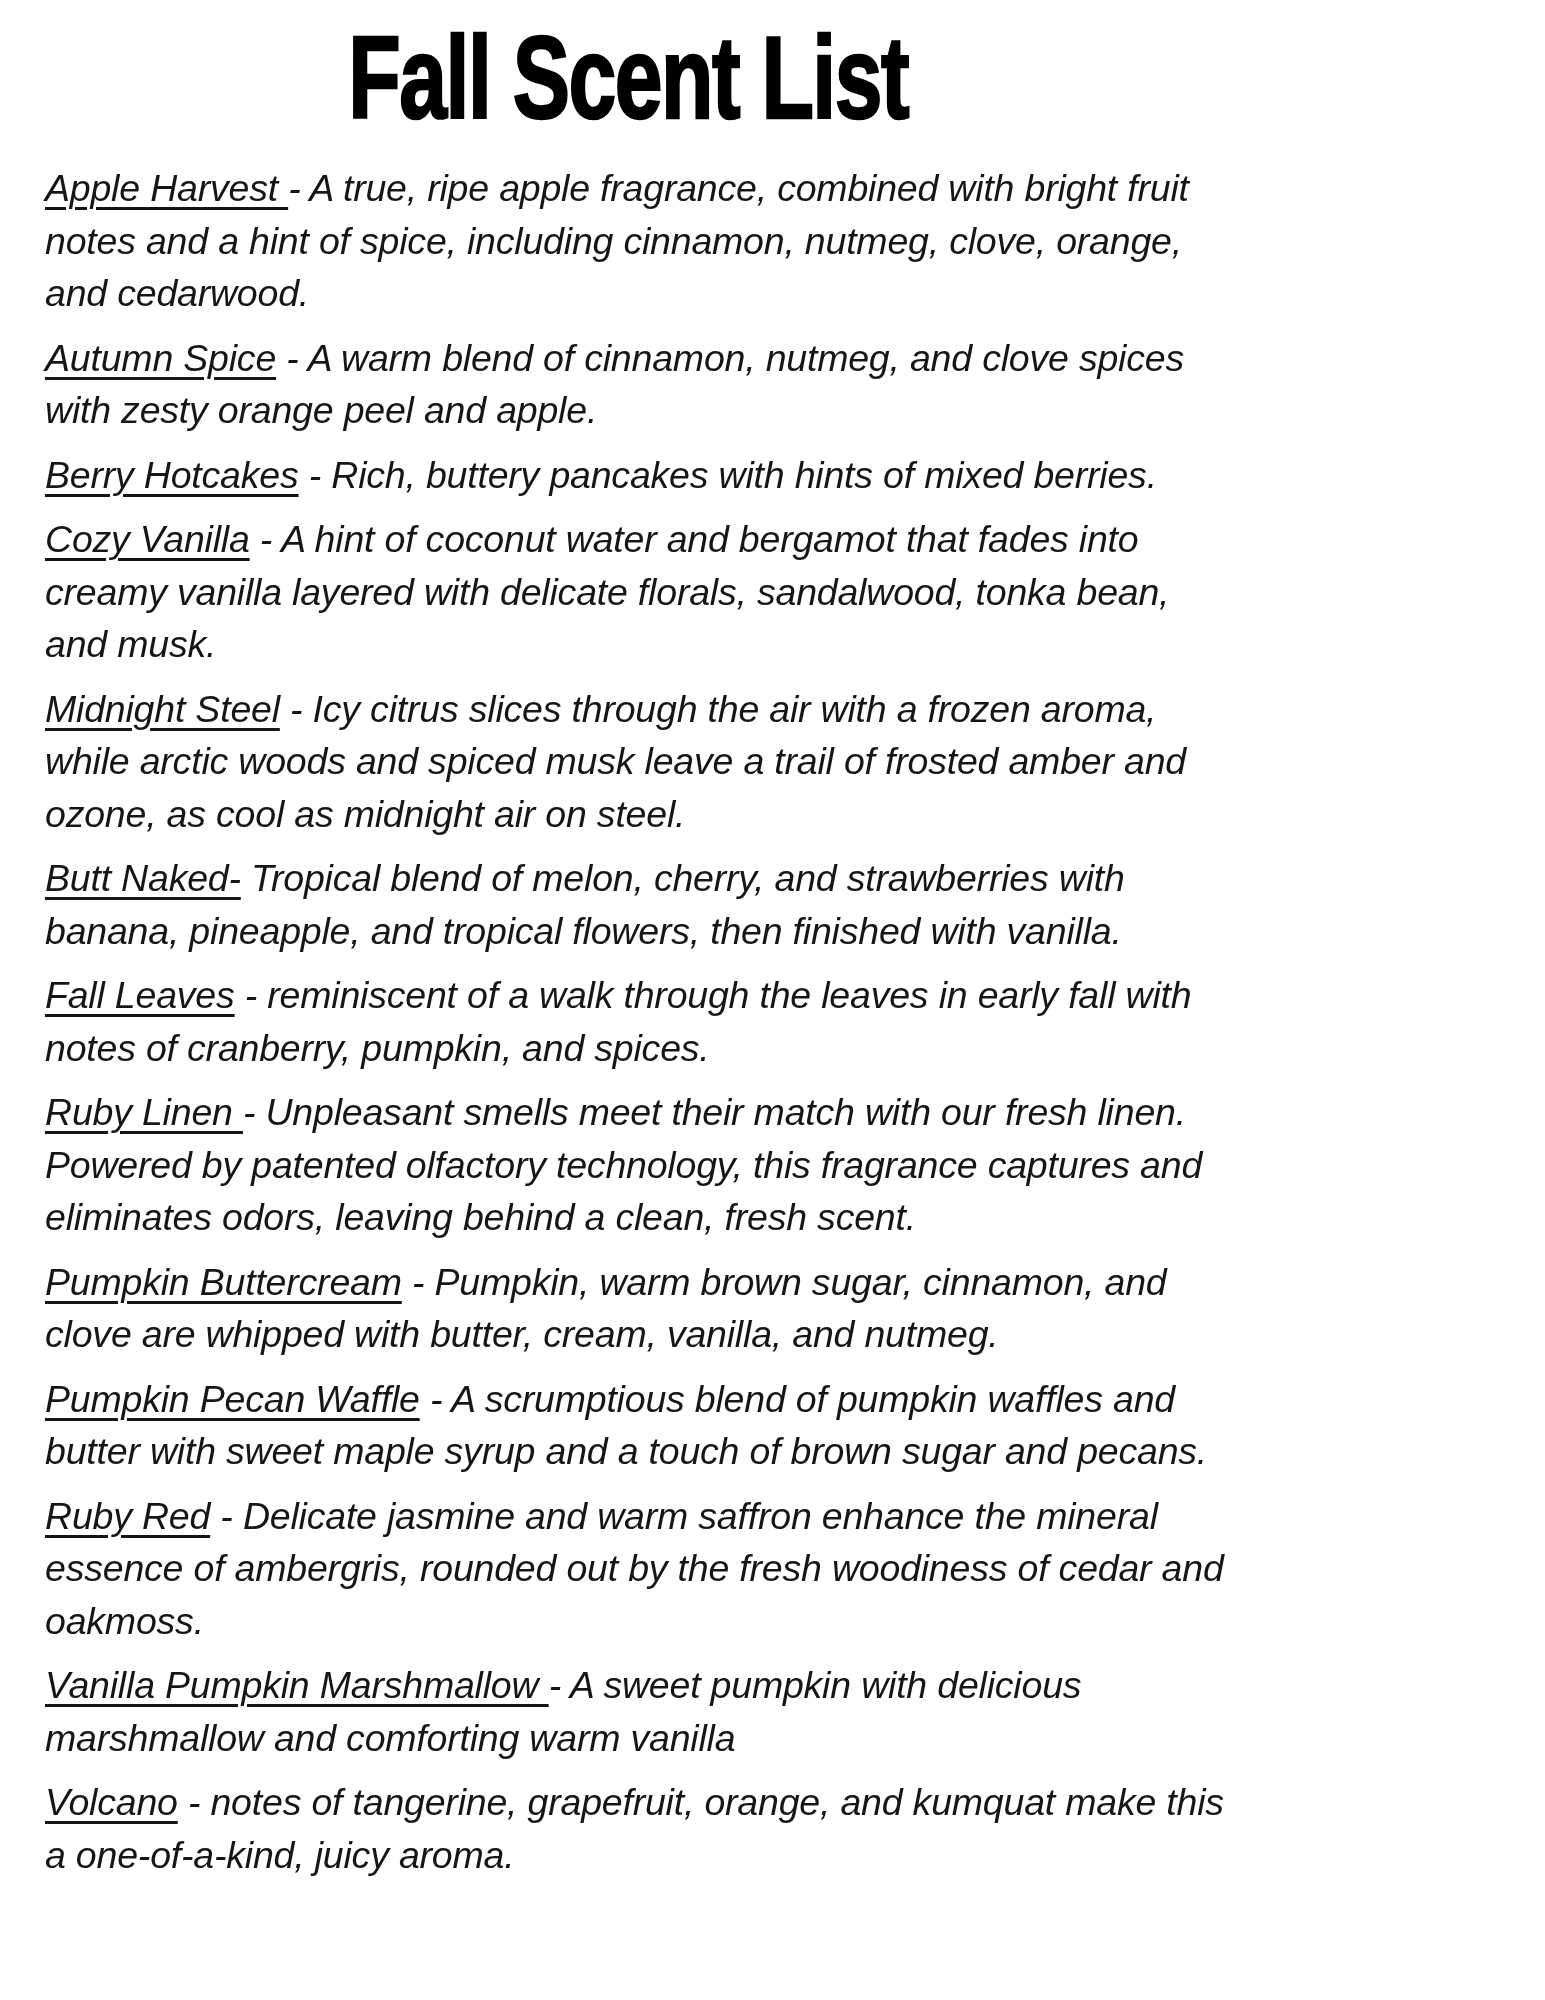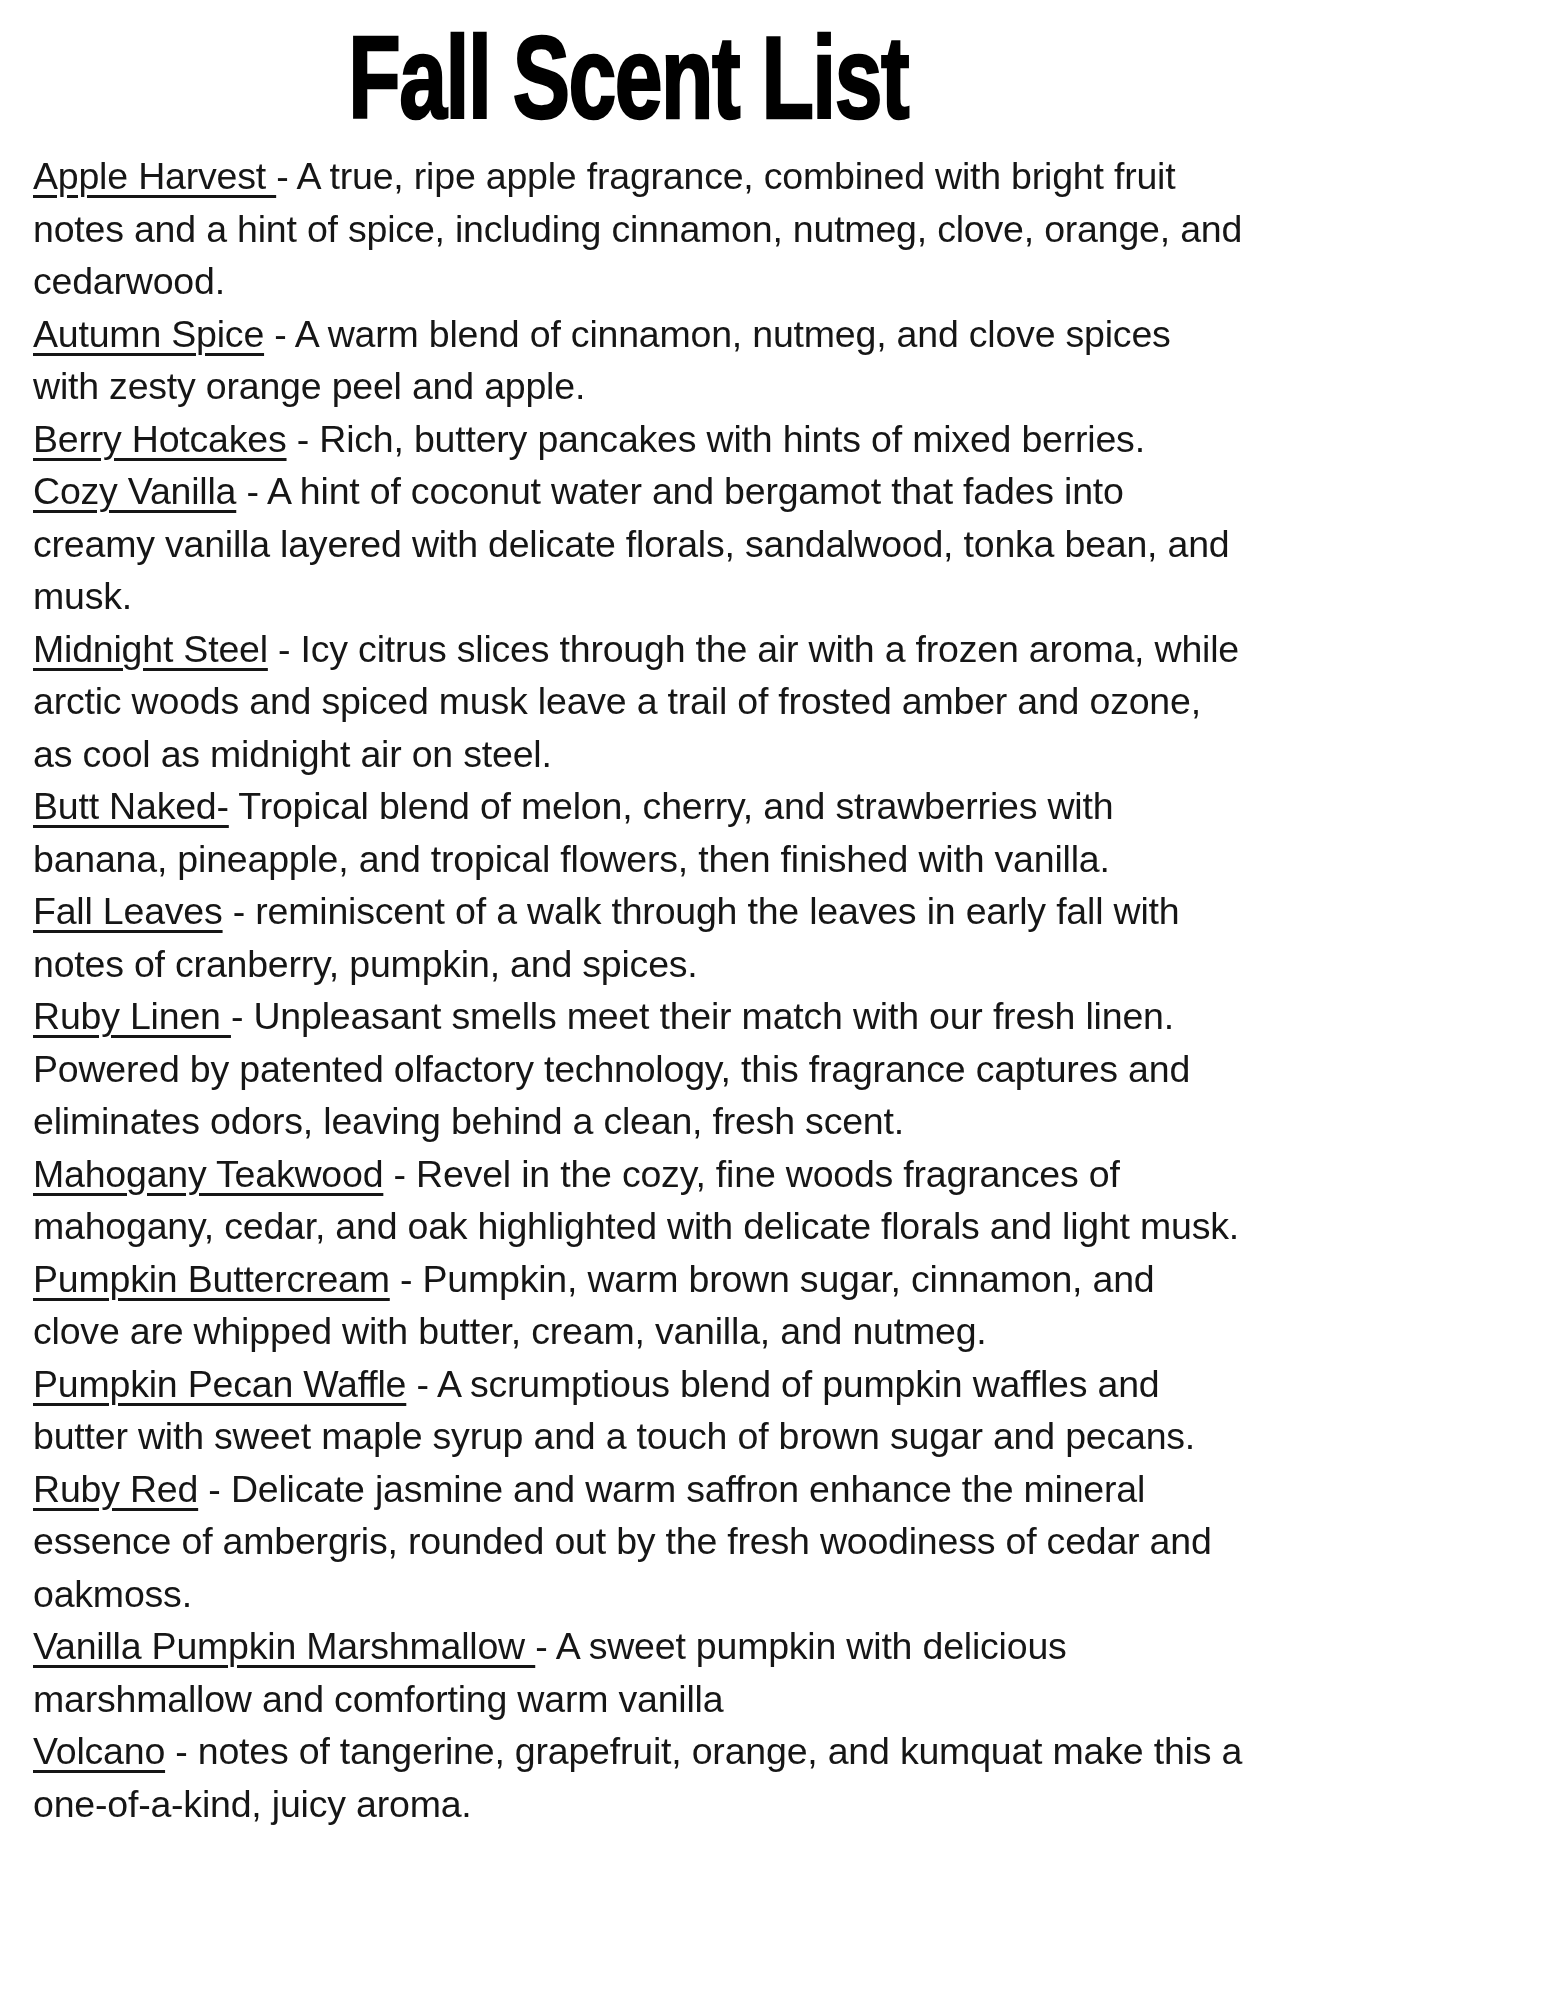--- a/index.html
+++ b/index.html
@@ -37,21 +37,22 @@
     transform-origin: 50% 50%;
     -webkit-text-stroke: 2.5px #000000;
   }
   .content {
     padding: 4px 13px 0 33px;
     font-size: 37.5px;
     line-height: 52.5px;
     letter-spacing: -0.2px;
   }
   .entry {
-    margin: 0;
+    margin: 12px;
+    font-style: italic;
   }
   .scent-name {
     text-decoration: underline;
     text-decoration-thickness: 3px;
     text-underline-offset: 6px;
     text-decoration-color: #161616;
   }
 </style>
 </head>
 <body>
@@ -62,20 +63,19 @@
   </div>
   <div class="content">
     <p class="entry"><span class="scent-name">Apple Harvest </span><span>- </span><span>A true, ripe apple fragrance, combined with bright fruit notes and a hint of spice, including cinnamon, nutmeg, clove, orange, and cedarwood.</span></p>
     <p class="entry"><span class="scent-name">Autumn Spice</span><span> - </span><span>A warm blend of cinnamon, nutmeg, and clove spices with zesty orange peel and apple.</span></p>
     <p class="entry"><span class="scent-name">Berry Hotcakes</span><span> - </span><span>Rich, buttery pancakes with hints of mixed berries.</span></p>
     <p class="entry"><span class="scent-name">Cozy Vanilla</span><span> - </span><span>A hint of coconut water and bergamot that fades into creamy vanilla layered with delicate florals, sandalwood, tonka bean, and musk.</span></p>
     <p class="entry"><span class="scent-name">Midnight Steel</span><span> - </span><span>Icy citrus slices through the air with a frozen aroma, while arctic woods and spiced musk leave a trail of frosted amber and ozone, as cool as midnight air on steel.</span></p>
     <p class="entry"><span class="scent-name">Butt Naked-</span><span> </span><span>Tropical blend of melon, cherry, and strawberries with banana, pineapple, and tropical flowers, then finished with vanilla.</span></p>
     <p class="entry"><span class="scent-name">Fall Leaves</span><span> - </span><span>reminiscent of a walk through the leaves in early fall with notes of cranberry, pumpkin, and spices.</span></p>
     <p class="entry"><span class="scent-name">Ruby Linen </span><span>- </span><span>Unpleasant smells meet their match with our fresh linen. Powered by patented olfactory technology, this fragrance captures and eliminates odors, leaving behind a clean, fresh scent.</span></p>
-    <p class="entry"><span class="scent-name">Mahogany Teakwood</span><span> - </span><span>Revel in the cozy, fine woods fragrances of mahogany, cedar, and oak highlighted with delicate florals and light musk.</span></p>
     <p class="entry"><span class="scent-name">Pumpkin Buttercream</span><span> - </span><span>Pumpkin, warm brown sugar, cinnamon, and clove are whipped with butter, cream, vanilla, and nutmeg.</span></p>
     <p class="entry"><span class="scent-name">Pumpkin Pecan Waffle</span><span> - </span><span>A scrumptious blend of pumpkin waffles and butter with sweet maple syrup and a touch of brown sugar and pecans.</span></p>
     <p class="entry"><span class="scent-name">Ruby Red</span><span> - </span><span>Delicate jasmine and warm saffron enhance the mineral essence of ambergris, rounded out by the fresh woodiness of cedar and oakmoss.</span></p>
     <p class="entry"><span class="scent-name">Vanilla Pumpkin Marshmallow </span><span>- </span><span>A sweet pumpkin with delicious marshmallow and comforting warm vanilla</span></p>
     <p class="entry"><span class="scent-name">Volcano</span><span> - </span><span>notes of tangerine, grapefruit, orange, and kumquat make this a one-of-a-kind, juicy aroma.</span></p>
   </div>
 </div>
 
 </body></html>

